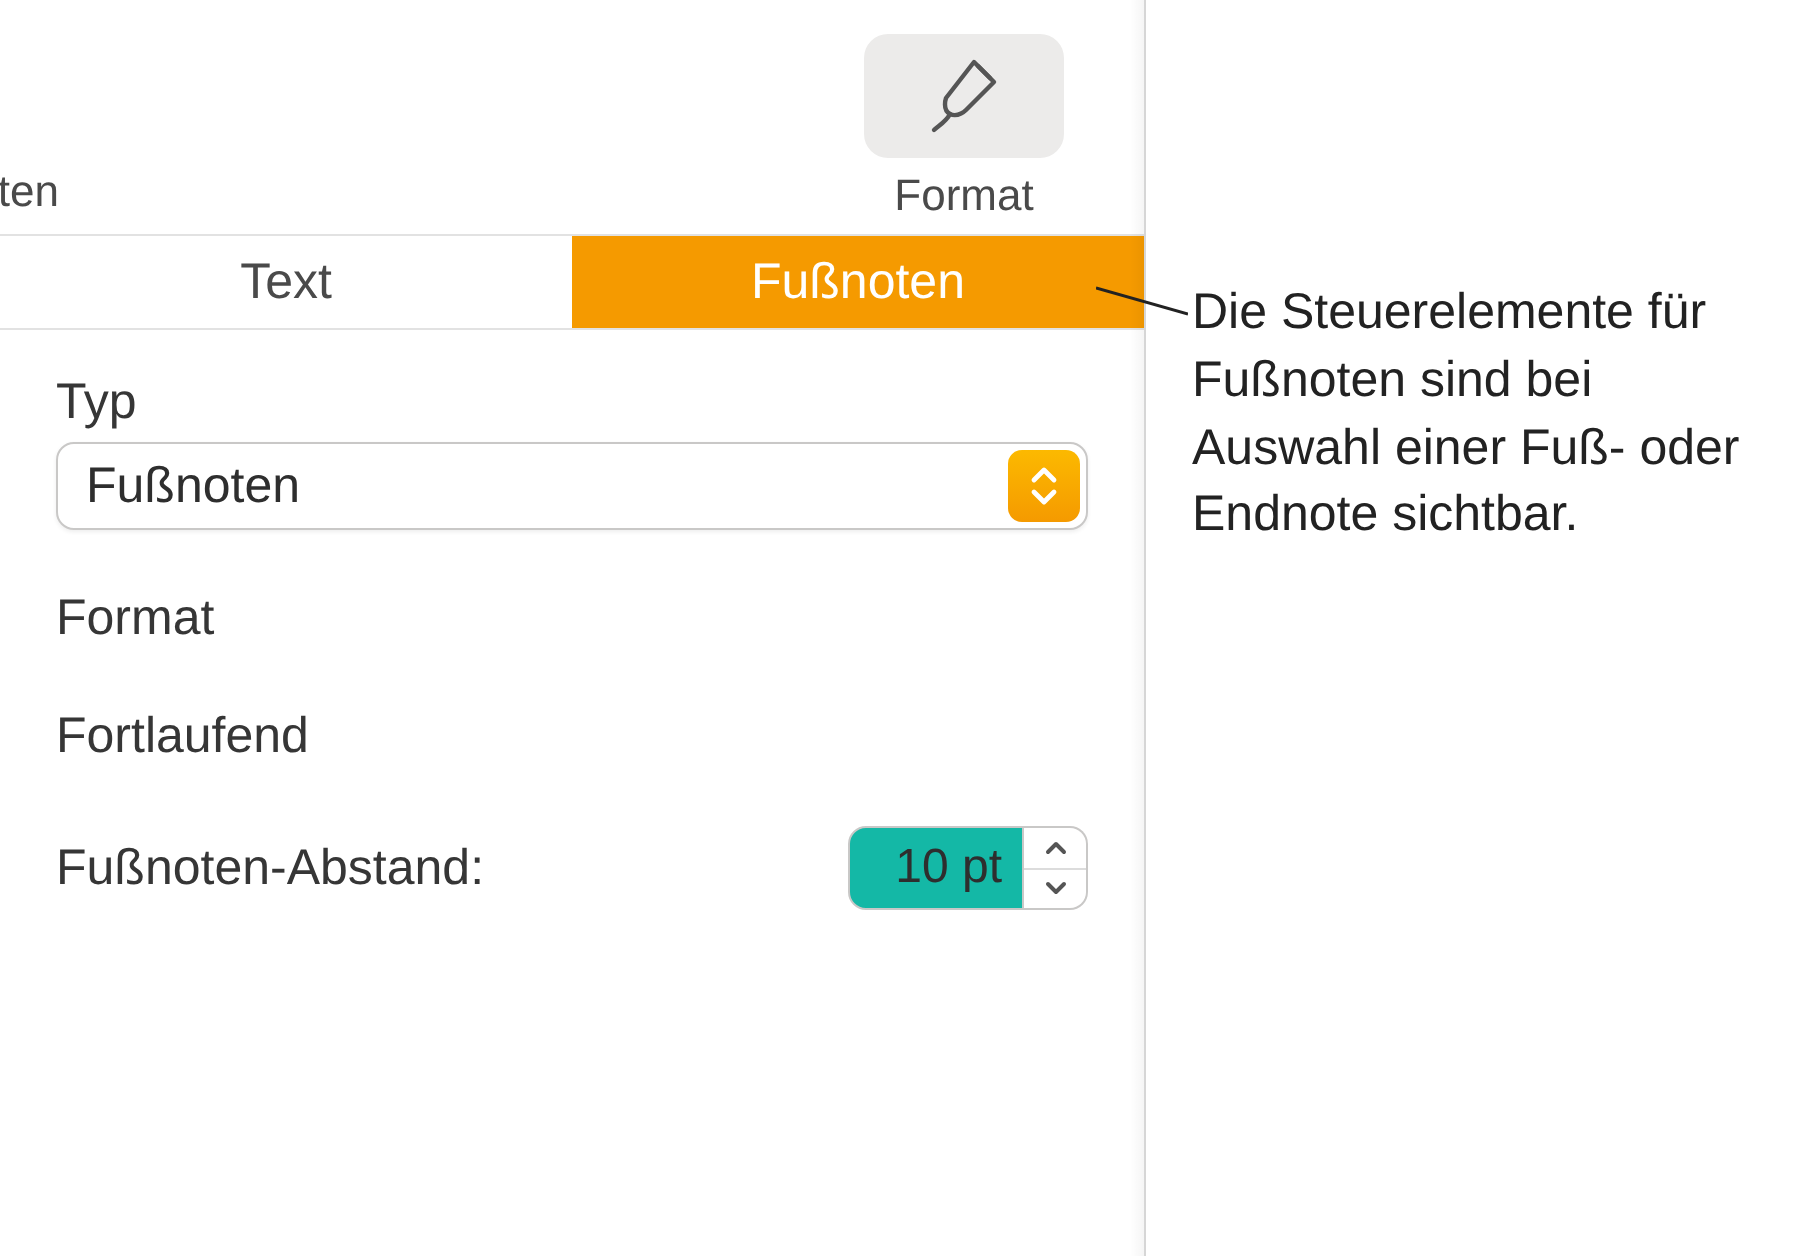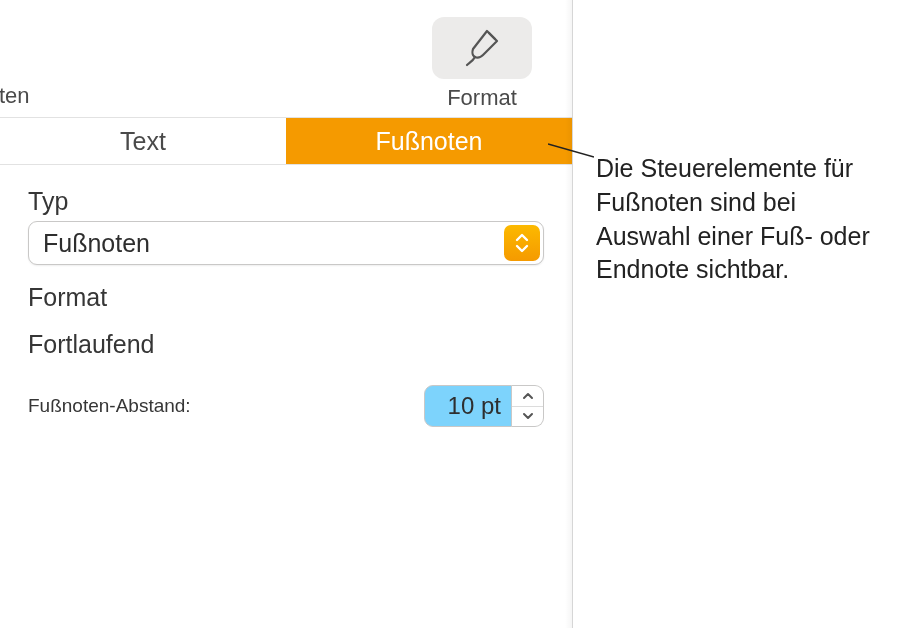--- a/index.html
+++ b/index.html
@@ -94,21 +94,21 @@
     .tab-active {
       background: #f59a00;
       color: #fff;
       font-weight: 500;
       border-radius: 0;
     }
     .content {
       padding: 22px 28px;
     }
     .field {
-      margin-bottom: 18px;
+      margin-bottom: 30px;
     }
     .field-label {
       font-size: 25px;
       color: #363636;
       margin-bottom: 5px;
     }
     .dropdown {
       position: relative;
       width: 100%;
       height: 44px;
@@ -139,39 +139,39 @@
       align-items: center;
       justify-content: center;
     }
     .spacing-row {
       display: flex;
       align-items: center;
       justify-content: space-between;
       margin-top: 26px;
     }
     .spacing-label {
-      font-size: 19px;
+      font-size: 25px;
       color: #363636;
     }
     .stepper-wrap {
       display: flex;
       align-items: center;
     }
     .stepper-field {
       width: 88px;
       height: 42px;
       border: 1px solid #c9c8c7;
       border-radius: 9px 0 0 9px;
       display: flex;
       align-items: center;
       justify-content: flex-end;
       padding-right: 10px;
       font-size: 24px;
       color: #2e2e2e;
-      background: #7dd3fc;
+      background: #14b8a6;
     }
     .stepper-buttons {
       width: 32px;
       height: 42px;
       border: 1px solid #c9c8c7;
       border-left: none;
       border-radius: 0 9px 9px 0;
       display: flex;
       flex-direction: column;
       overflow: hidden;
@@ -183,21 +183,21 @@
       align-items: center;
       justify-content: center;
       cursor: pointer;
     }
     .stepper-btn:first-child {
       border-bottom: 1px solid #dcdcdc;
     }
     .callout {
       position: absolute;
       left: 596px;
-      top: 152px;
+      top: 140px;
       width: 300px;
       font-size: 25px;
       line-height: 1.35;
       color: #222;
     }
     .callout-line {
       position: absolute;
       left: 548px;
       top: 142px;
       width: 46px;

